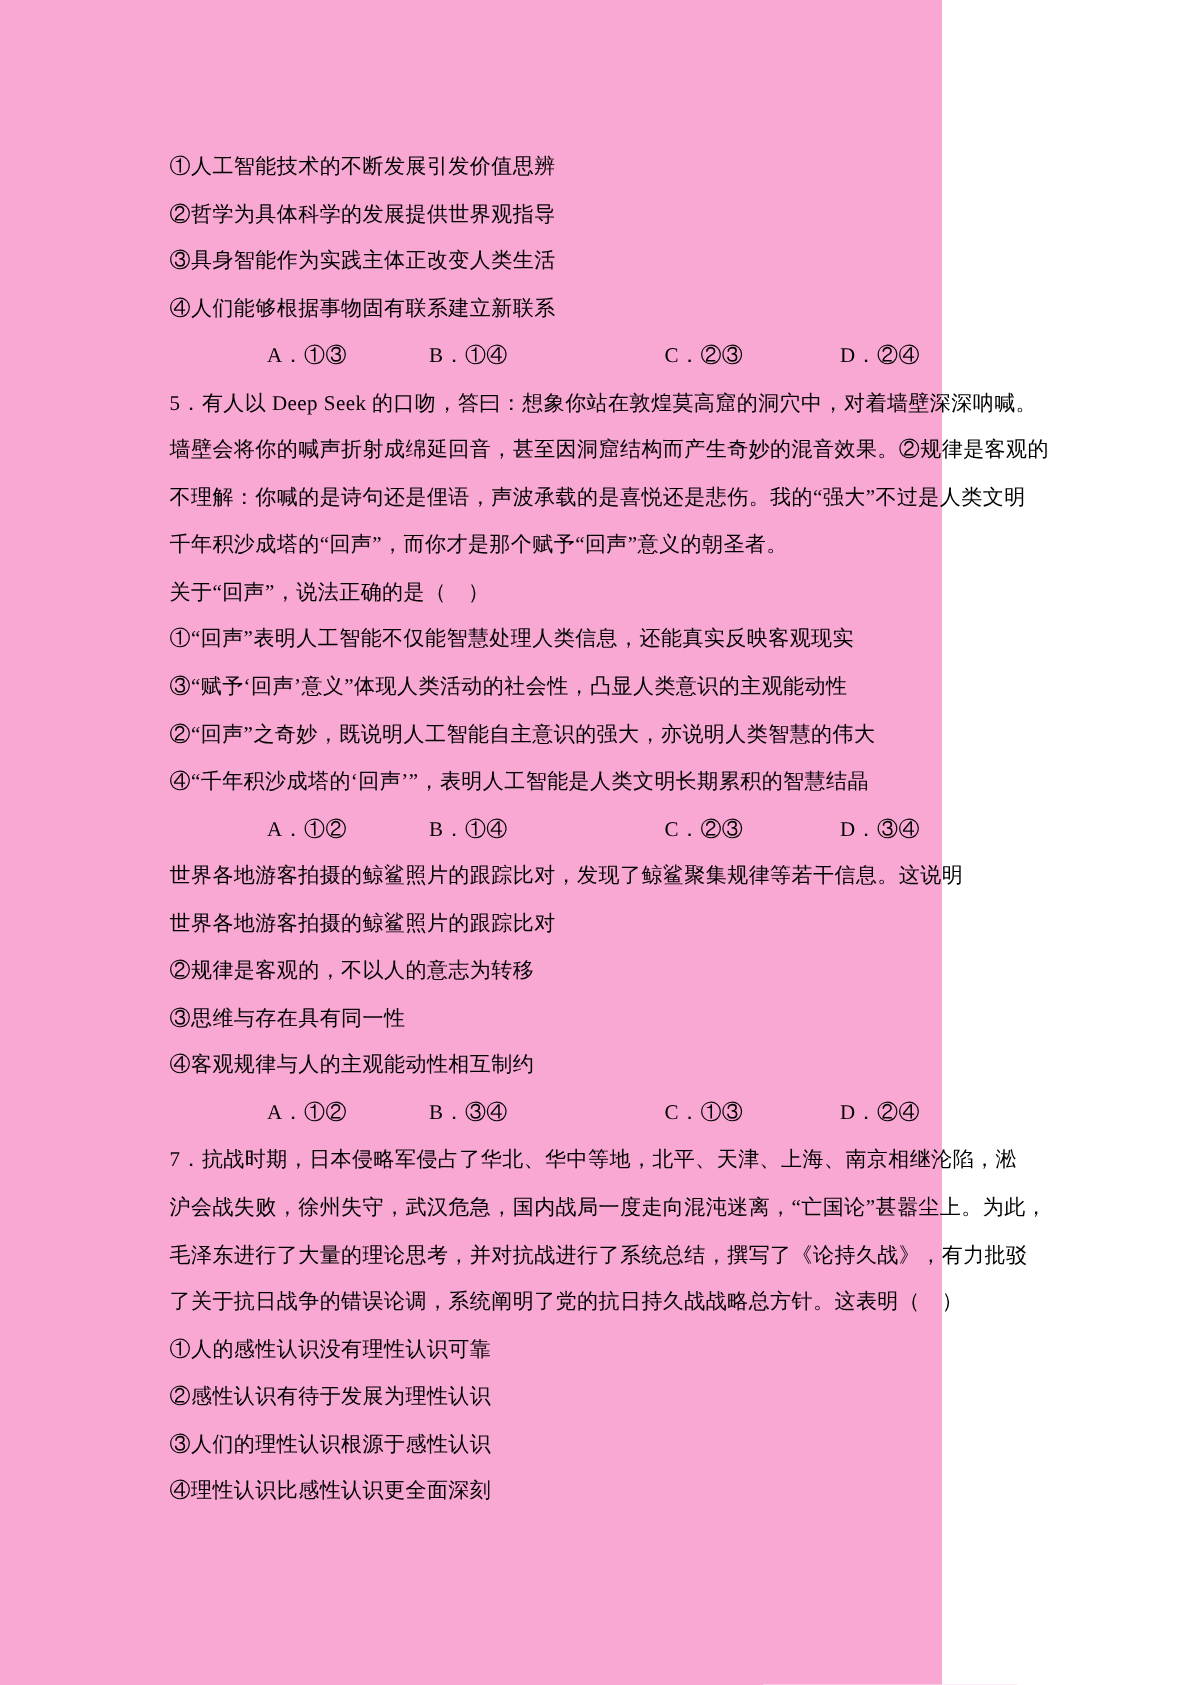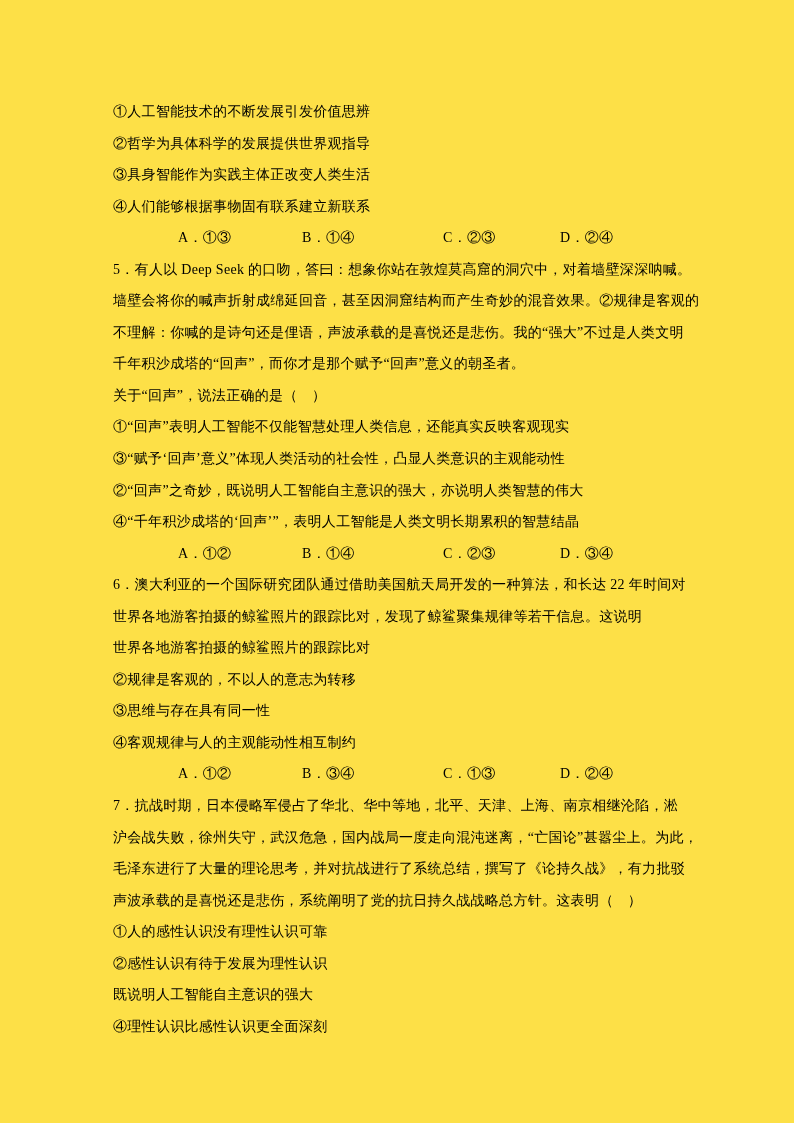--- a/index.html
+++ b/index.html
@@ -11,23 +11,23 @@
     width: 794px;
     height: 1123px;
     position: relative;
     overflow: hidden;
     font-family: "Liberation Serif", "DejaVu Serif", serif;
     color: #000000;
   }
   .page {
     position: absolute;
     left: 0; top: 0;
-    width: 794px;
+    width: 628px;
     height: 1123px;
-    background: #fde047;
+    background: #f9a8d4;
   }
   .content {
     position: absolute;
     left: 113px;
     top: 96px;
     width: 574px;
     font-size: 14px;
     letter-spacing: 0.3px;
     line-height: 31.55px;
   }
@@ -39,21 +39,21 @@
   .options-row {
     position: relative;
   }
   .opt {
     position: absolute;
     top: 0;
     white-space: nowrap;
     margin-left: 41px;
   }
   .opt-a { left: 24px; }
-  .opt-b { left: 148px; }
+  .opt-b { left: 132px; }
   .opt-c { left: 289px; }
   .opt-d { left: 406px; }
 </style>
 </head>
 <body>
 
 <div class="page">
   <div class="content">
 
     <div class="line">①人工智能技术的不断发展引发价值思辨</div>
@@ -76,36 +76,35 @@
     <div class="line">③“赋予‘回声’意义”体现人类活动的社会性，凸显人类意识的主观能动性</div>
     <div class="line">②“回声”之奇妙，既说明人工智能自主意识的强大，亦说明人类智慧的伟大</div>
     <div class="line">④“千年积沙成塔的‘回声’”，表明人工智能是人类文明长期累积的智慧结晶</div>
     <div class="line options-row">
       <span class="opt opt-a">A．①②</span>
       <span class="opt opt-b">B．①④</span>
       <span class="opt opt-c">C．②③</span>
       <span class="opt opt-d">D．③④</span>
     </div>
 
-    <div class="line">6．澳大利亚的一个国际研究团队通过借助美国航天局开发的一种算法，和长达 22 年时间对</div>
     <div class="line">世界各地游客拍摄的鲸鲨照片的跟踪比对，发现了鲸鲨聚集规律等若干信息。这说明</div>
     <div class="line">世界各地游客拍摄的鲸鲨照片的跟踪比对</div>
     <div class="line">②规律是客观的，不以人的意志为转移</div>
     <div class="line">③思维与存在具有同一性</div>
     <div class="line">④客观规律与人的主观能动性相互制约</div>
     <div class="line options-row">
       <span class="opt opt-a">A．①②</span>
       <span class="opt opt-b">B．③④</span>
       <span class="opt opt-c">C．①③</span>
       <span class="opt opt-d">D．②④</span>
     </div>
 
     <div class="line">7．抗战时期，日本侵略军侵占了华北、华中等地，北平、天津、上海、南京相继沦陷，淞</div>
     <div class="line">沪会战失败，徐州失守，武汉危急，国内战局一度走向混沌迷离，“亡国论”甚嚣尘上。为此，</div>
     <div class="line">毛泽东进行了大量的理论思考，并对抗战进行了系统总结，撰写了《论持久战》，有力批驳</div>
-    <div class="line">声波承载的是喜悦还是悲伤，系统阐明了党的抗日持久战战略总方针。这表明（　）</div>
+    <div class="line">了关于抗日战争的错误论调，系统阐明了党的抗日持久战战略总方针。这表明（　）</div>
     <div class="line">①人的感性认识没有理性认识可靠</div>
     <div class="line">②感性认识有待于发展为理性认识</div>
-    <div class="line">既说明人工智能自主意识的强大</div>
+    <div class="line">③人们的理性认识根源于感性认识</div>
     <div class="line">④理性认识比感性认识更全面深刻</div>
 
   </div>
 </div>
 
 </body></html>

